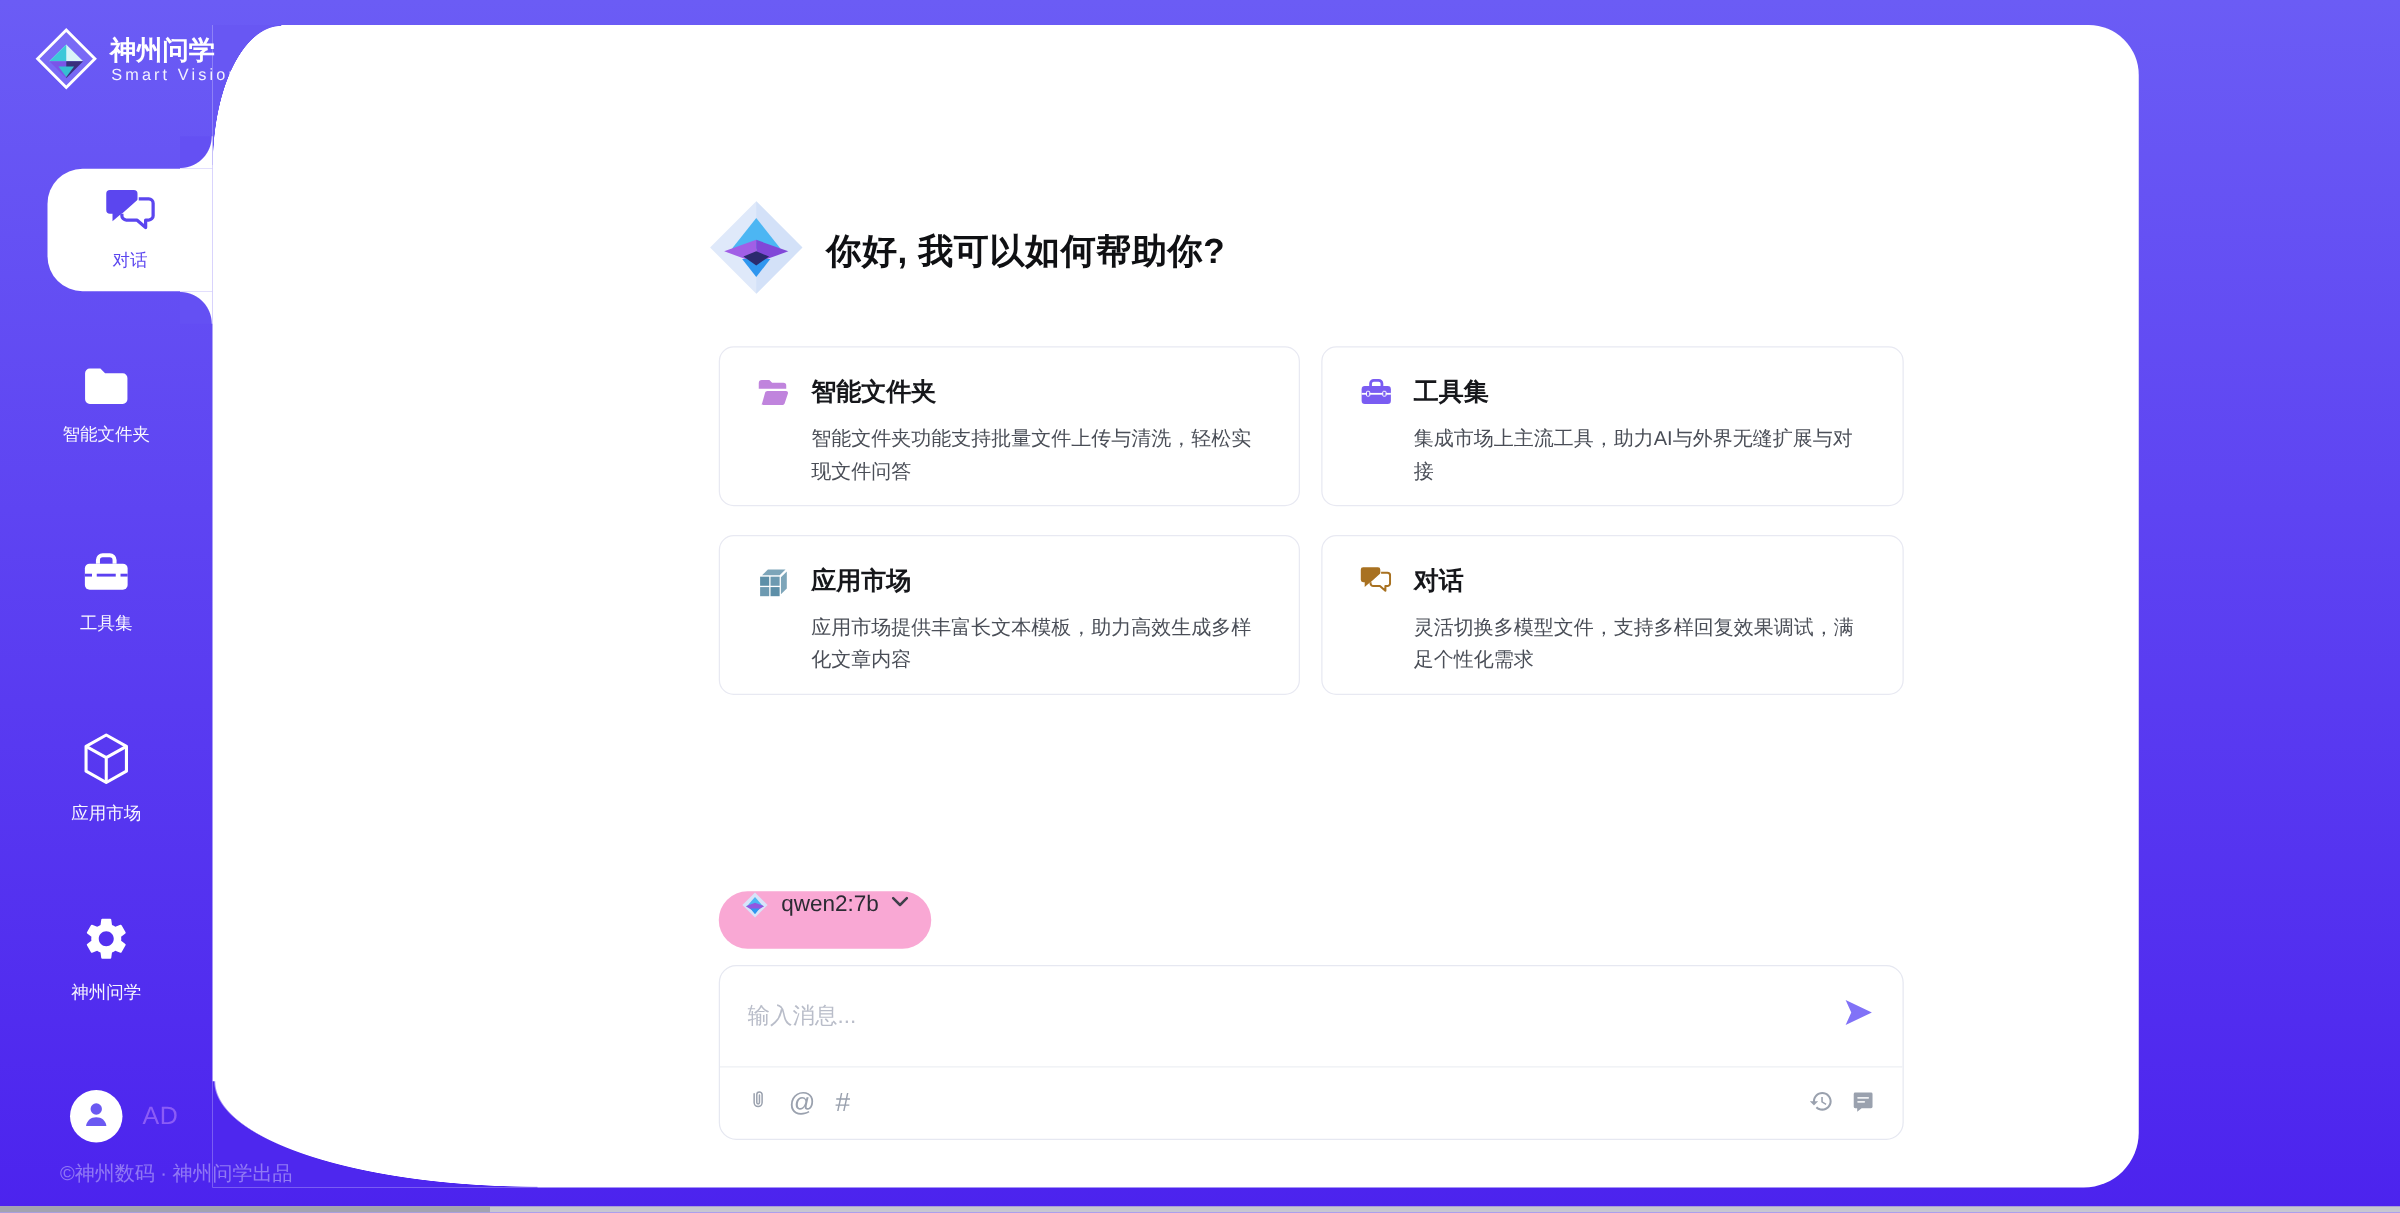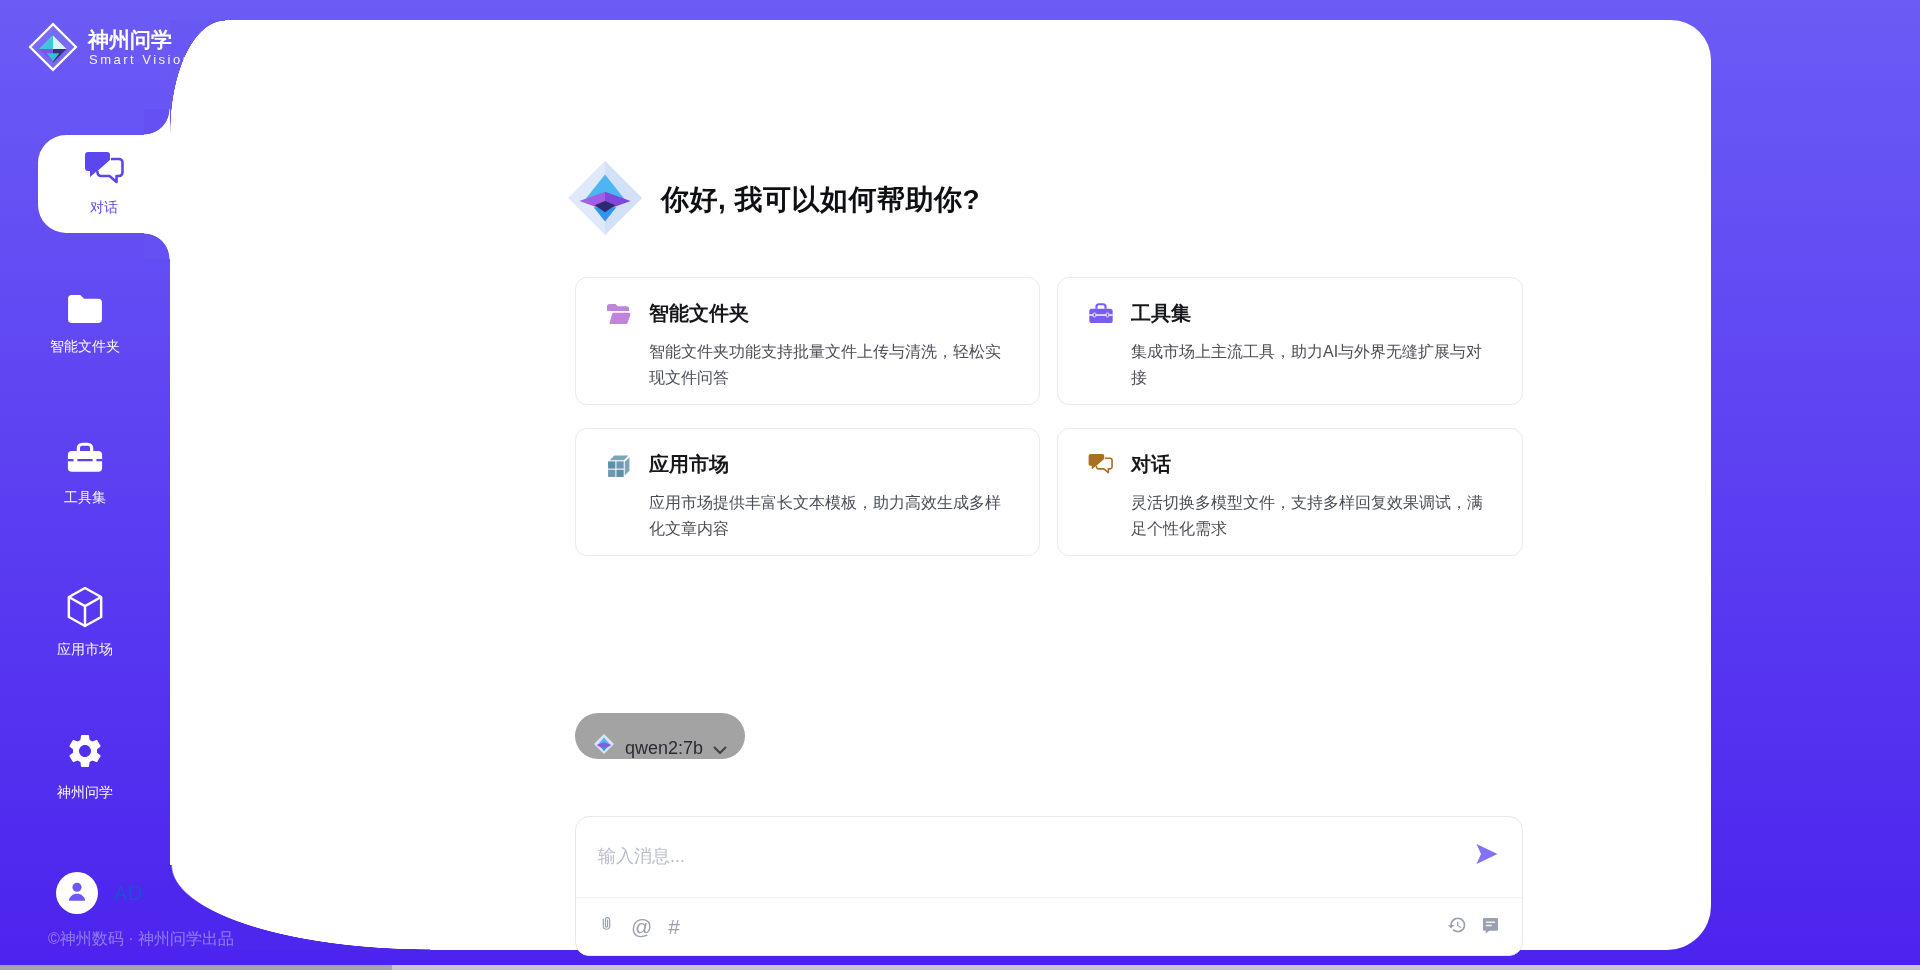--- a/index.html
+++ b/index.html
@@ -50,47 +50,47 @@
 
   .nav-item {
     position:absolute; left:0; width:170px; height:72px; z-index:11;
     display:flex; flex-direction:column; align-items:center; justify-content:flex-start; gap:9px;
     cursor:pointer;
   }
   .nav-item .label { color:rgba(255,255,255,.96); font-size:14px; }
 
   .user-row { position:absolute; left:56px; top:872px; z-index:11; display:flex; align-items:center; gap:16px; }
   .avatar { width:42px; height:42px; border-radius:50%; background:#fff; display:flex; align-items:center; justify-content:center; }
-  .user-initials { color:#1d4ed8; font-size:20px; letter-spacing:.5px; }
+  .user-initials { color:#8b5cf6; font-size:20px; letter-spacing:.5px; }
   .sidebar-footer { position:absolute; left:48px; top:929px; z-index:11; color:rgba(255,255,255,.38); font-size:16px; white-space:nowrap; }
 
   
   .content { position:absolute; left:405px; top:0; width:948px; height:930px; }
 
   .greeting { position:absolute; left:-10px; top:138px; display:flex; align-items:center; gap:16px; }
   .greeting h1 { font-size:28px; font-weight:700; color:#0f1013; letter-spacing:.5px; }
 
   .cards { position:absolute; left:0; top:257px; width:948px; display:grid; grid-template-columns:465px 466px; column-gap:17px; row-gap:23px; }
   .card {
     height:128px; background:#fff; border:1px solid #e8e9f2; border-radius:12px;
     padding:22px 28px 0 30px; display:flex; gap:17px; cursor:pointer;
   }
   .card .icon-box { width:26px; flex:0 0 26px; margin-top:2px; }
   .card h2 { font-size:20px; font-weight:700; color:#16171b; margin-bottom:12px; }
   .card p { font-size:16px; line-height:1.65; color:#4a4e57; }
 
   .model-pill {
     position:absolute; left:0; top:693px; height:46px; padding:0 18px;
-    background:#a3a3a3; border-radius:23px; display:inline-flex; align-items:flex-end; gap:10px; cursor:pointer;
+    background:#f9a8d4; border-radius:23px; display:inline-flex; align-items:flex-start; gap:10px; cursor:pointer;
   }
   .model-pill .model-name { font-size:18px; color:#2b2b33; }
 
   .composer {
     position:absolute; left:0; top:752px; width:948px; height:140px;
-    background:#fff; border:1.5px solid #e6e8f1; border-radius:14px;margin-top:44px;
+    background:#fff; border:1.5px solid #e6e8f1; border-radius:14px;
   }
   .composer-input {
     position:absolute; left:22px; top:18px; width:860px; height:42px;
     border:none; outline:none; font-size:18px; color:#33343c; background:transparent;
     font-family:"Liberation Sans", sans-serif;
   }
   .composer-input::placeholder { color:#b9bdc9; }
   .send-btn { position:absolute; right:20px; top:22px; width:30px; height:30px; display:flex; align-items:center; justify-content:center; cursor:pointer; background:none; border:none; }
   .composer-tools {
     position:absolute; left:0; right:0; bottom:0; height:58px; border-top:1px solid #edeff4;

